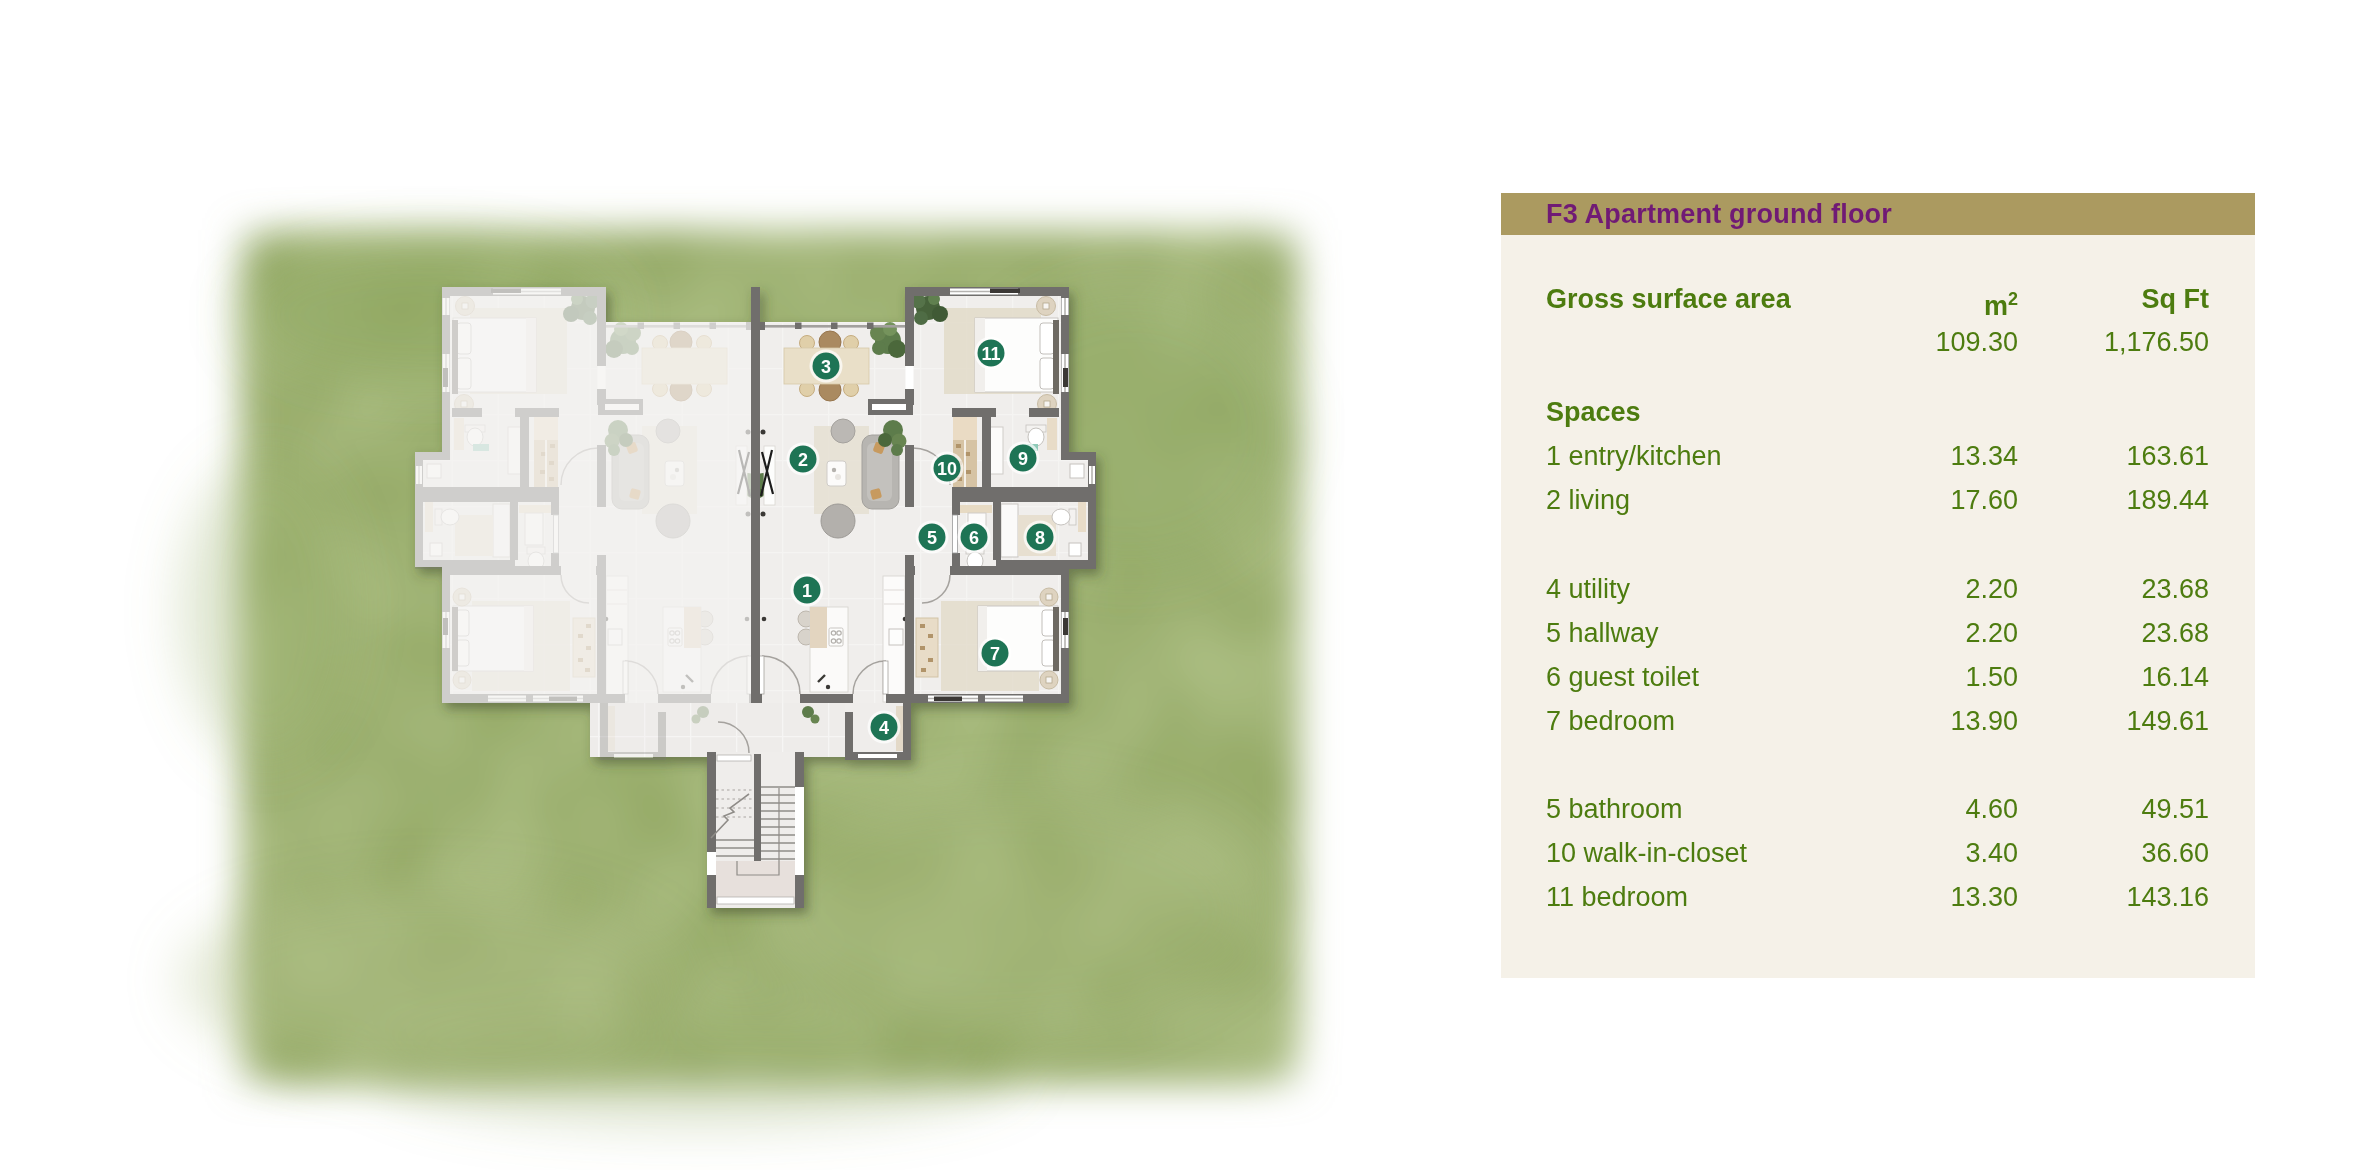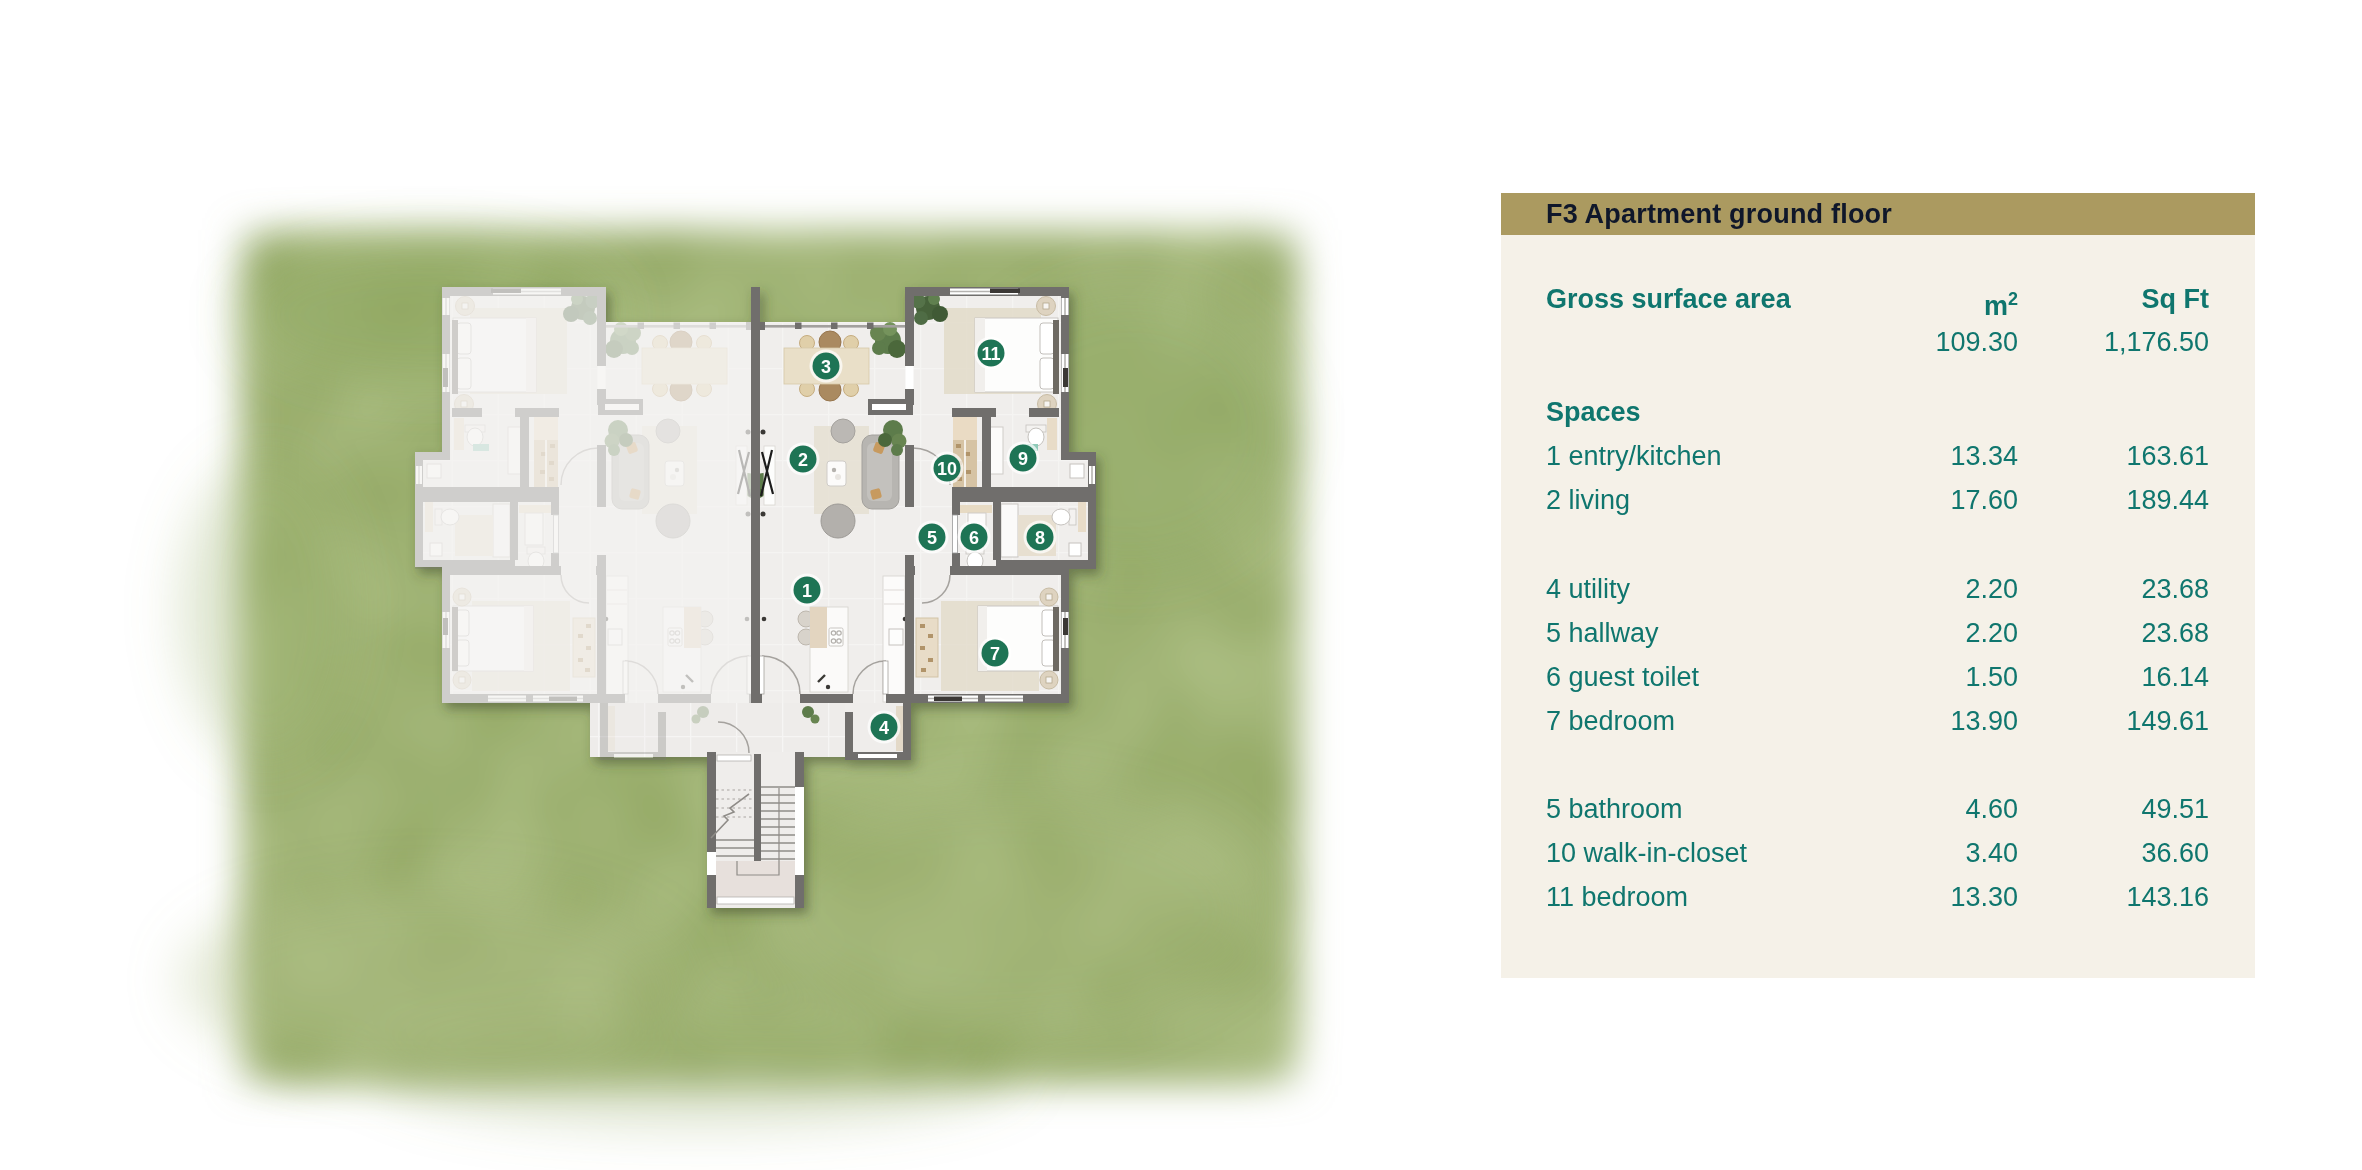--- a/index.html
+++ b/index.html
@@ -1,21 +1,21 @@
 <!DOCTYPE html>
 <html><head>
 <meta charset="utf-8">
 <style>
 html,body{margin:0;padding:0;background:#ffffff}
 #page{position:relative;width:2362px;height:1170px;overflow:hidden;font-family:"Liberation Sans",sans-serif}
 .abs{position:absolute}
 #hdr{left:1501px;top:193px;width:754px;height:42px;background:#ab9a60}
-#hdr span{position:absolute;left:45px;top:6px;font-size:27px;font-weight:bold;color:#0f172a;letter-spacing:.2px}
+#hdr span{position:absolute;left:45px;top:6px;font-size:27px;font-weight:bold;color:#701a75;letter-spacing:.2px}
 #panel{left:1501px;top:235px;width:754px;height:743px;background:#f5f1e8}
-.r{left:0;top:0;width:2362px;height:27px;font-size:27px;line-height:26px;color:#0f766e;position:absolute}
+.r{left:0;top:0;width:2362px;height:27px;font-size:27px;line-height:26px;color:#4d7c0f;position:absolute}
 .r .c1{position:absolute;left:1546px}
 .r .c2{position:absolute;right:344px}
 .r .c3{position:absolute;right:153px}
 .b{font-weight:bold}
 sup{font-size:18px}
 </style>
 </head>
 <body>
 <div id="page">
 <svg class="abs" style="left:0;top:0" width="2362" height="1170" viewBox="0 0 2362 1170">

